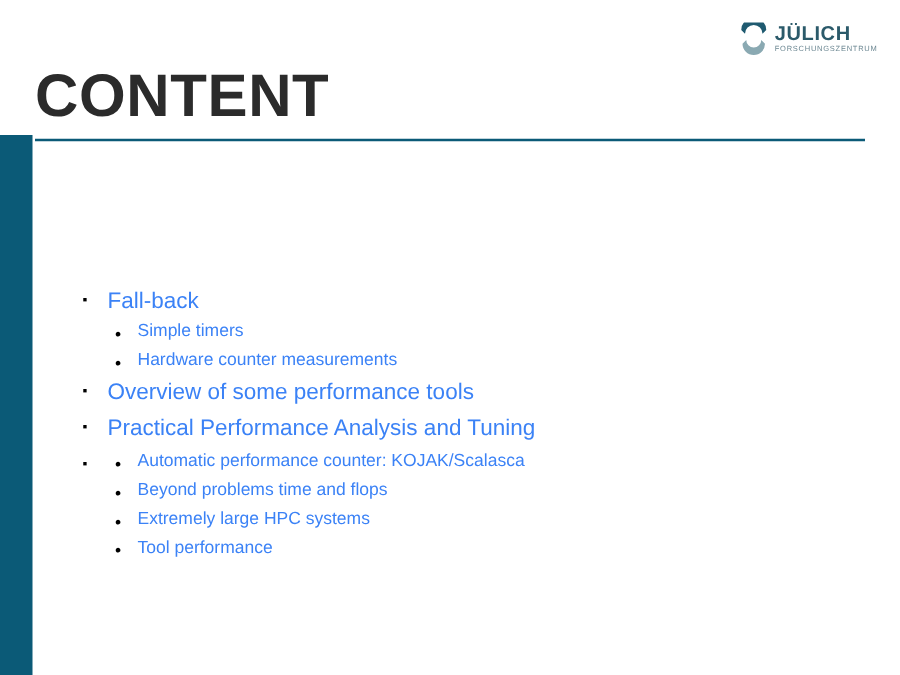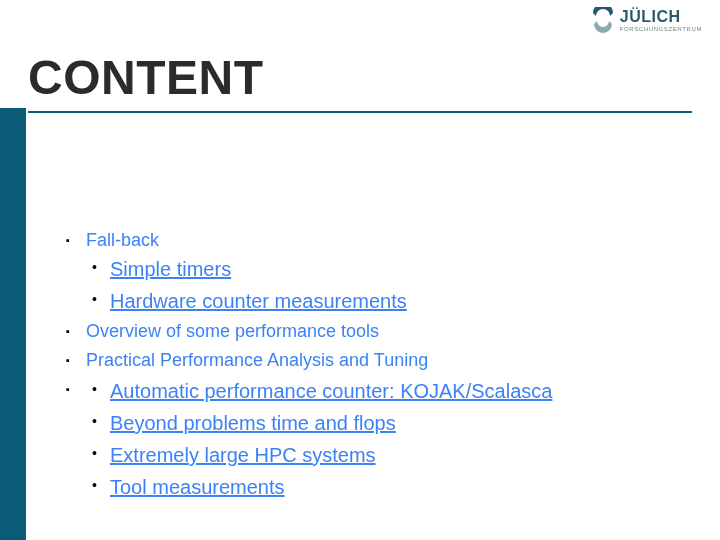--- a/index.html
+++ b/index.html
@@ -1,40 +1,40 @@
 <!DOCTYPE html>
 <html><head>
 <meta charset="utf-8">
 <style>
   * { margin: 0; padding: 0; box-sizing: border-box; }
   html, body { width: 720px; height: 540px; font-family: Arial, Helvetica, sans-serif; background: #fff; }
   .slide { position: relative; width: 720px; height: 540px; background: #fff; overflow: hidden; }
 
   
-  .logo { position: absolute; top: 7px; right: 18px; display: flex; align-items: center; text-align: center; }
+  .logo { position: absolute; top: 18px; right: 18px; display: flex; align-items: center; text-align: center; }
   .logo-mark { width: 26px; height: 26px; margin-right: 4px; }
   .logo-text { display: flex; flex-direction: column; align-items: flex-start; }
   .logo-name { font-size: 16px; font-weight: 700; letter-spacing: 0.5px; color: #2b5a6a; }
   .logo-sub { font-size: 6px; letter-spacing: 0.6px; color: #6c8792; }
 
   
   .title-wrap { position: absolute; top: 50px; left: 28px; right: 28px; }
   .title { font-size: 48px; font-weight: 700; color: #2b2b2b; letter-spacing: 0.5px; }
   .title-underline { height: 2px; background: #0b5a77; margin-top: 6px; }
 
   
   .accent-col { position: absolute; top: 108px; left: 0; width: 26px; bottom: 0; background: #0b5a77; }
 
   
   .body { position: absolute; top: 188px; left: 66px; right: 30px; color: #3b82f6; margin-top: 39px; }
   .lvl1 { list-style: none; }
   .lvl1 > li { position: relative; padding-left: 20px; margin-bottom: 2px; line-height: 1.5; font-size: 18px; }
   .lvl1 > li::before { content: "▪"; position: absolute; left: 0; top: 0; font-size: 11px; color: #000; line-height: 27px; }
   .lvl2 { list-style: none; margin-top: 0; }
-  .lvl2 > li { position: relative; padding-left: 24px; margin-bottom: 2px; line-height: 1.5; font-size: 20px; text-decoration: underline; }
+  .lvl2 > li { position: relative; padding-left: 24px; margin-bottom: 2px; line-height: 1.5; font-size: 14px; }
   .lvl2 > li::before { content: "•"; position: absolute; left: 6px; top: 0; font-size: 14px; color: #000; line-height: 27px; }
 </style>
 </head>
 <body>
 <div class="slide">
 
   <div class="logo">
     <span class="logo-mark">
       <svg viewBox="0 0 26 26">
         <path d="M3 6 A10 10 0 0 1 23 6 L20 9 A6 6 0 0 0 6 9 Z" fill="#1f5a70"></path>
@@ -63,19 +63,19 @@
           <li><span>Hardware counter measurements</span></li>
         </ul>
       </li>
       <li><span>Overview of some performance tools</span></li>
       <li><span>Practical Performance Analysis and Tuning</span></li>
       <li>
         <ul class="lvl2">
           <li><span>Automatic performance counter: KOJAK/Scalasca</span></li>
           <li><span>Beyond problems time and flops</span></li>
           <li><span>Extremely large HPC systems</span></li>
-          <li><span>Tool measurements</span></li>
+          <li><span>Tool performance</span></li>
         </ul>
       </li>
     </ul>
   </div>
 
 </div>
 
 </body></html>

